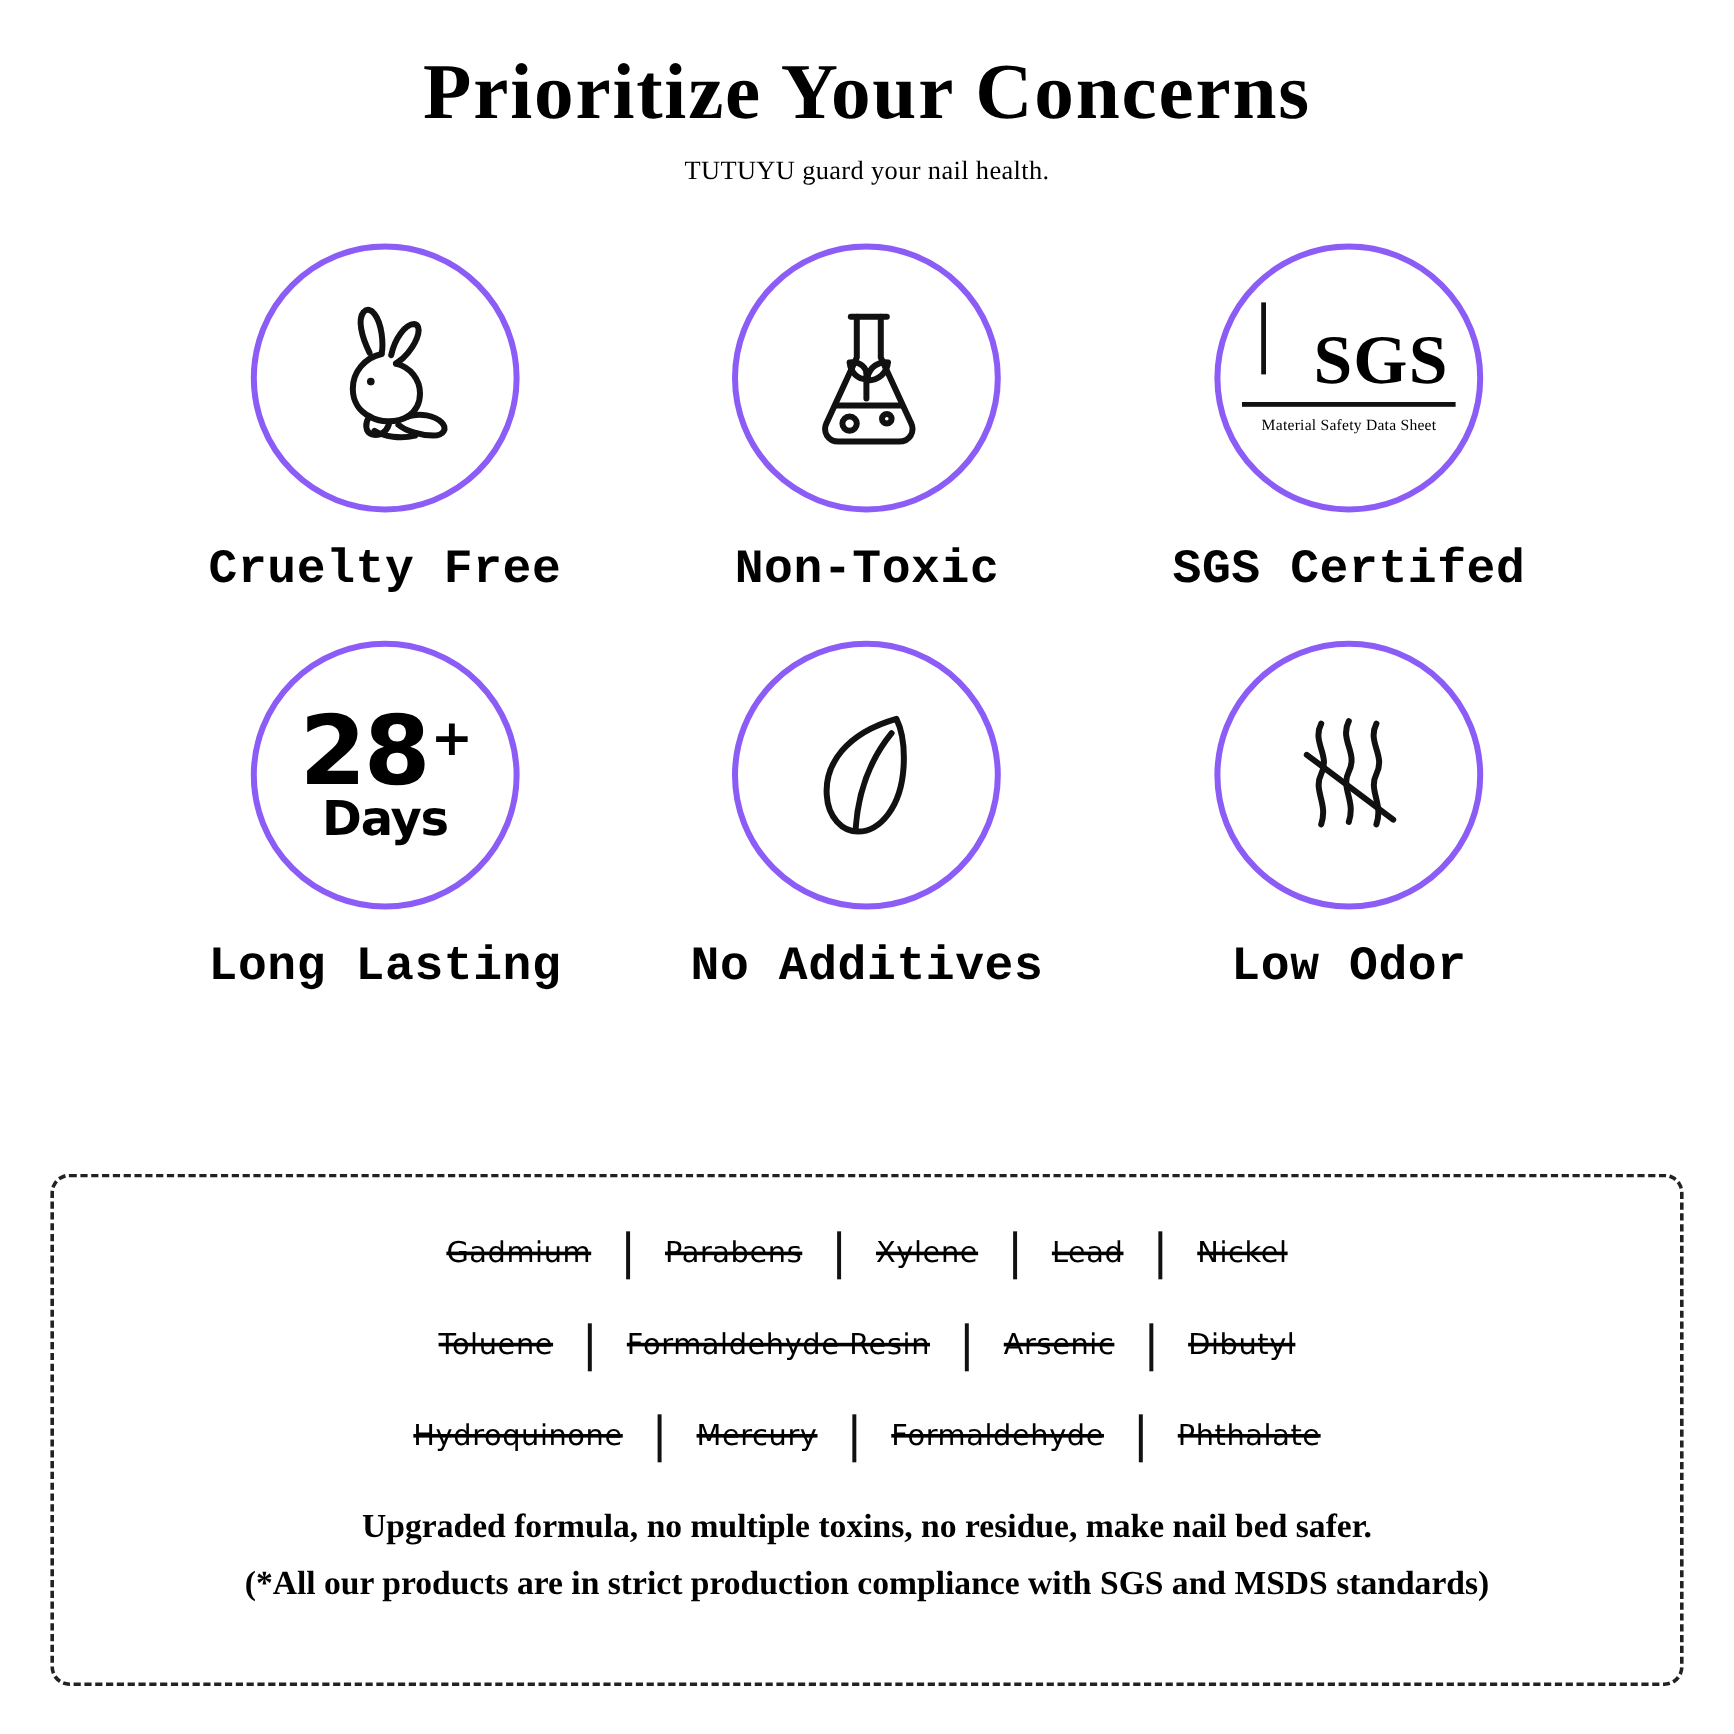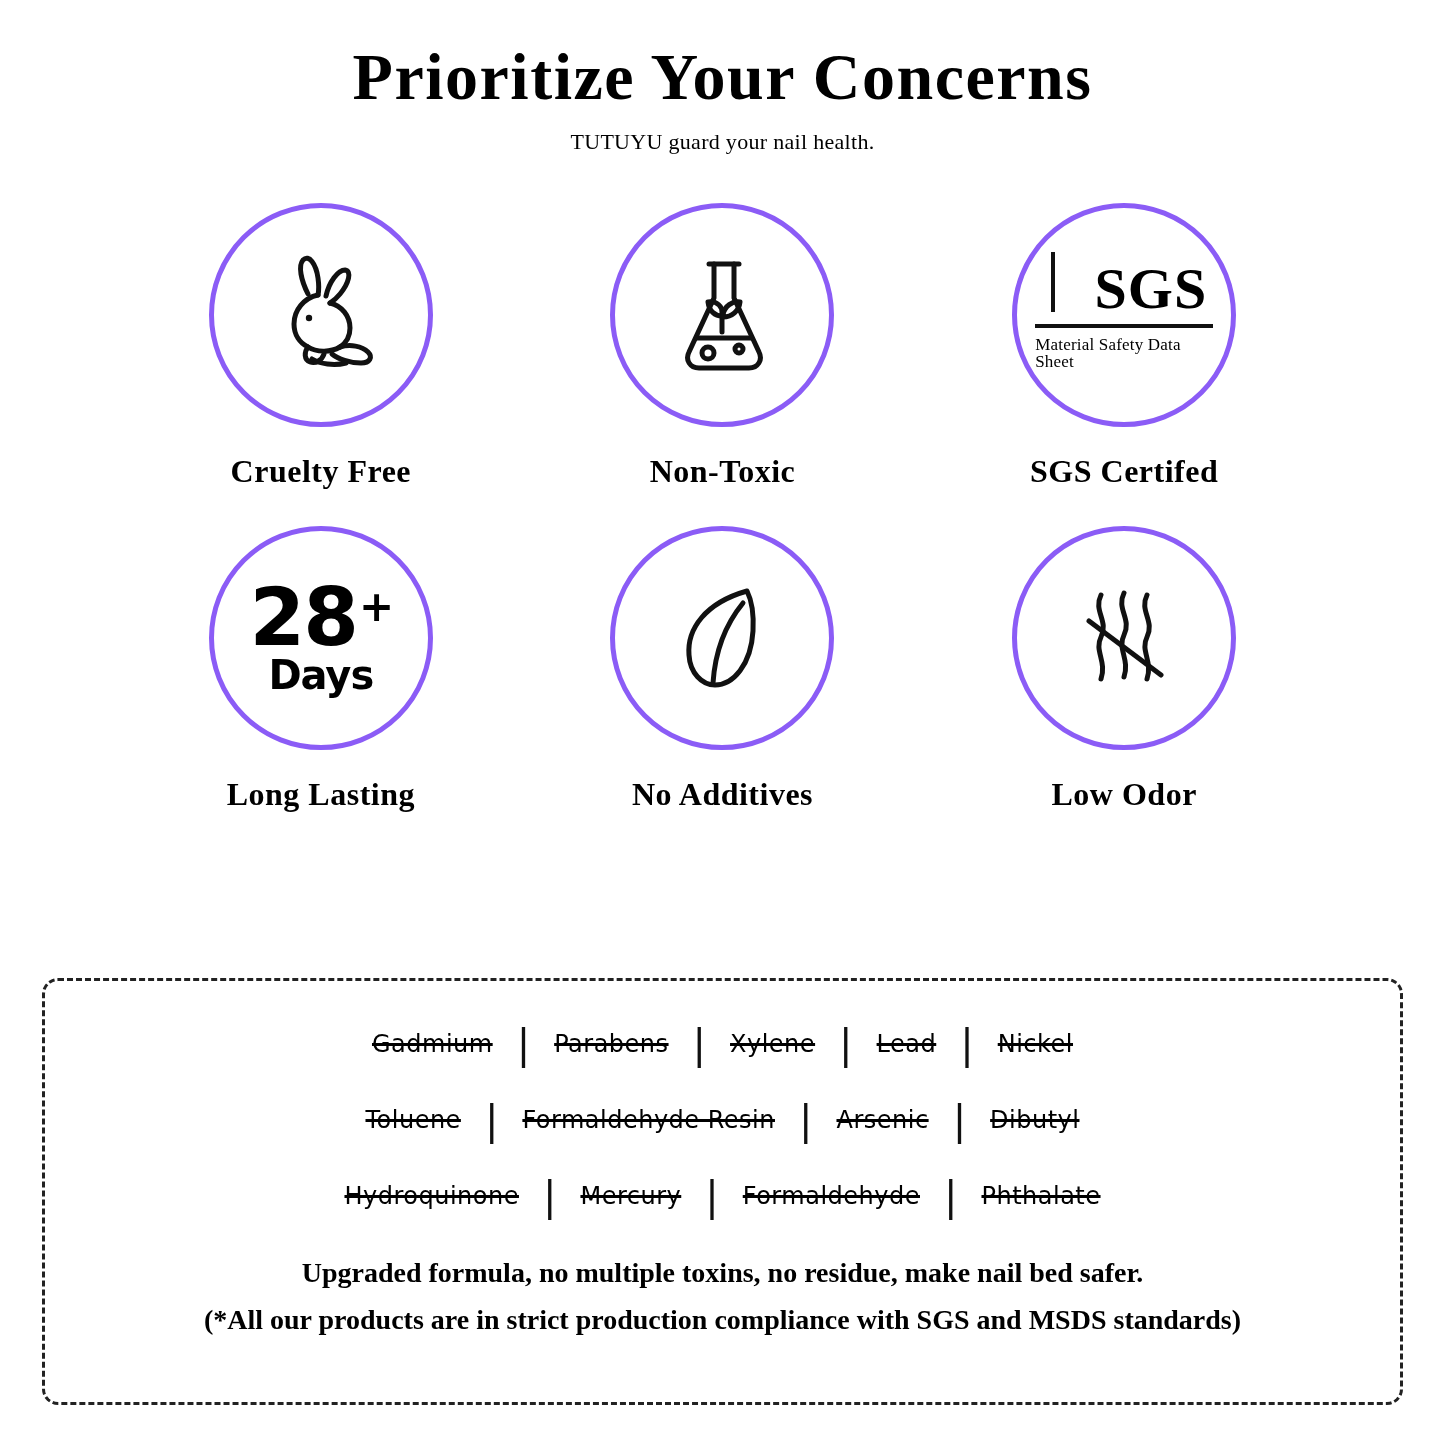--- a/index.html
+++ b/index.html
@@ -62,22 +62,22 @@
     border: 5px solid #8b5cf6;
     border-radius: 50%;
     display: flex;
     align-items: center;
     justify-content: center;
     box-sizing: border-box;
     position: relative;
   }
   .feature-label {
     margin-top: 26px;
-    font-family: Liberation Serif, serif;
-    font-size: 32px;
+    font-family: Liberation Mono, monospace;
+    font-size: 40px;
     font-weight: bold;
     letter-spacing: 0.5px;
   }
 
   
   .days-wrap {
     display: flex;
     flex-direction: column;
     align-items: center;
     line-height: 0.85;
@@ -128,21 +128,21 @@
     margin: 6px 0 4px 0;
   }
   .sgs-bottom {
     font-size: 58px;
     font-weight: bold;
     letter-spacing: 1px;
     align-self: flex-start;
     margin-left: 2px;
   }
   .sgs-caption {
-    font-size: 17px;
+    font-size: 13px;
     letter-spacing: 0.2px;
     margin-top: 4px;
     align-self: center;
   }
   .sgs-vbar {
     position: absolute;
     left: 34px;
     top: 44px;
     width: 4px;
     height: 60px;

